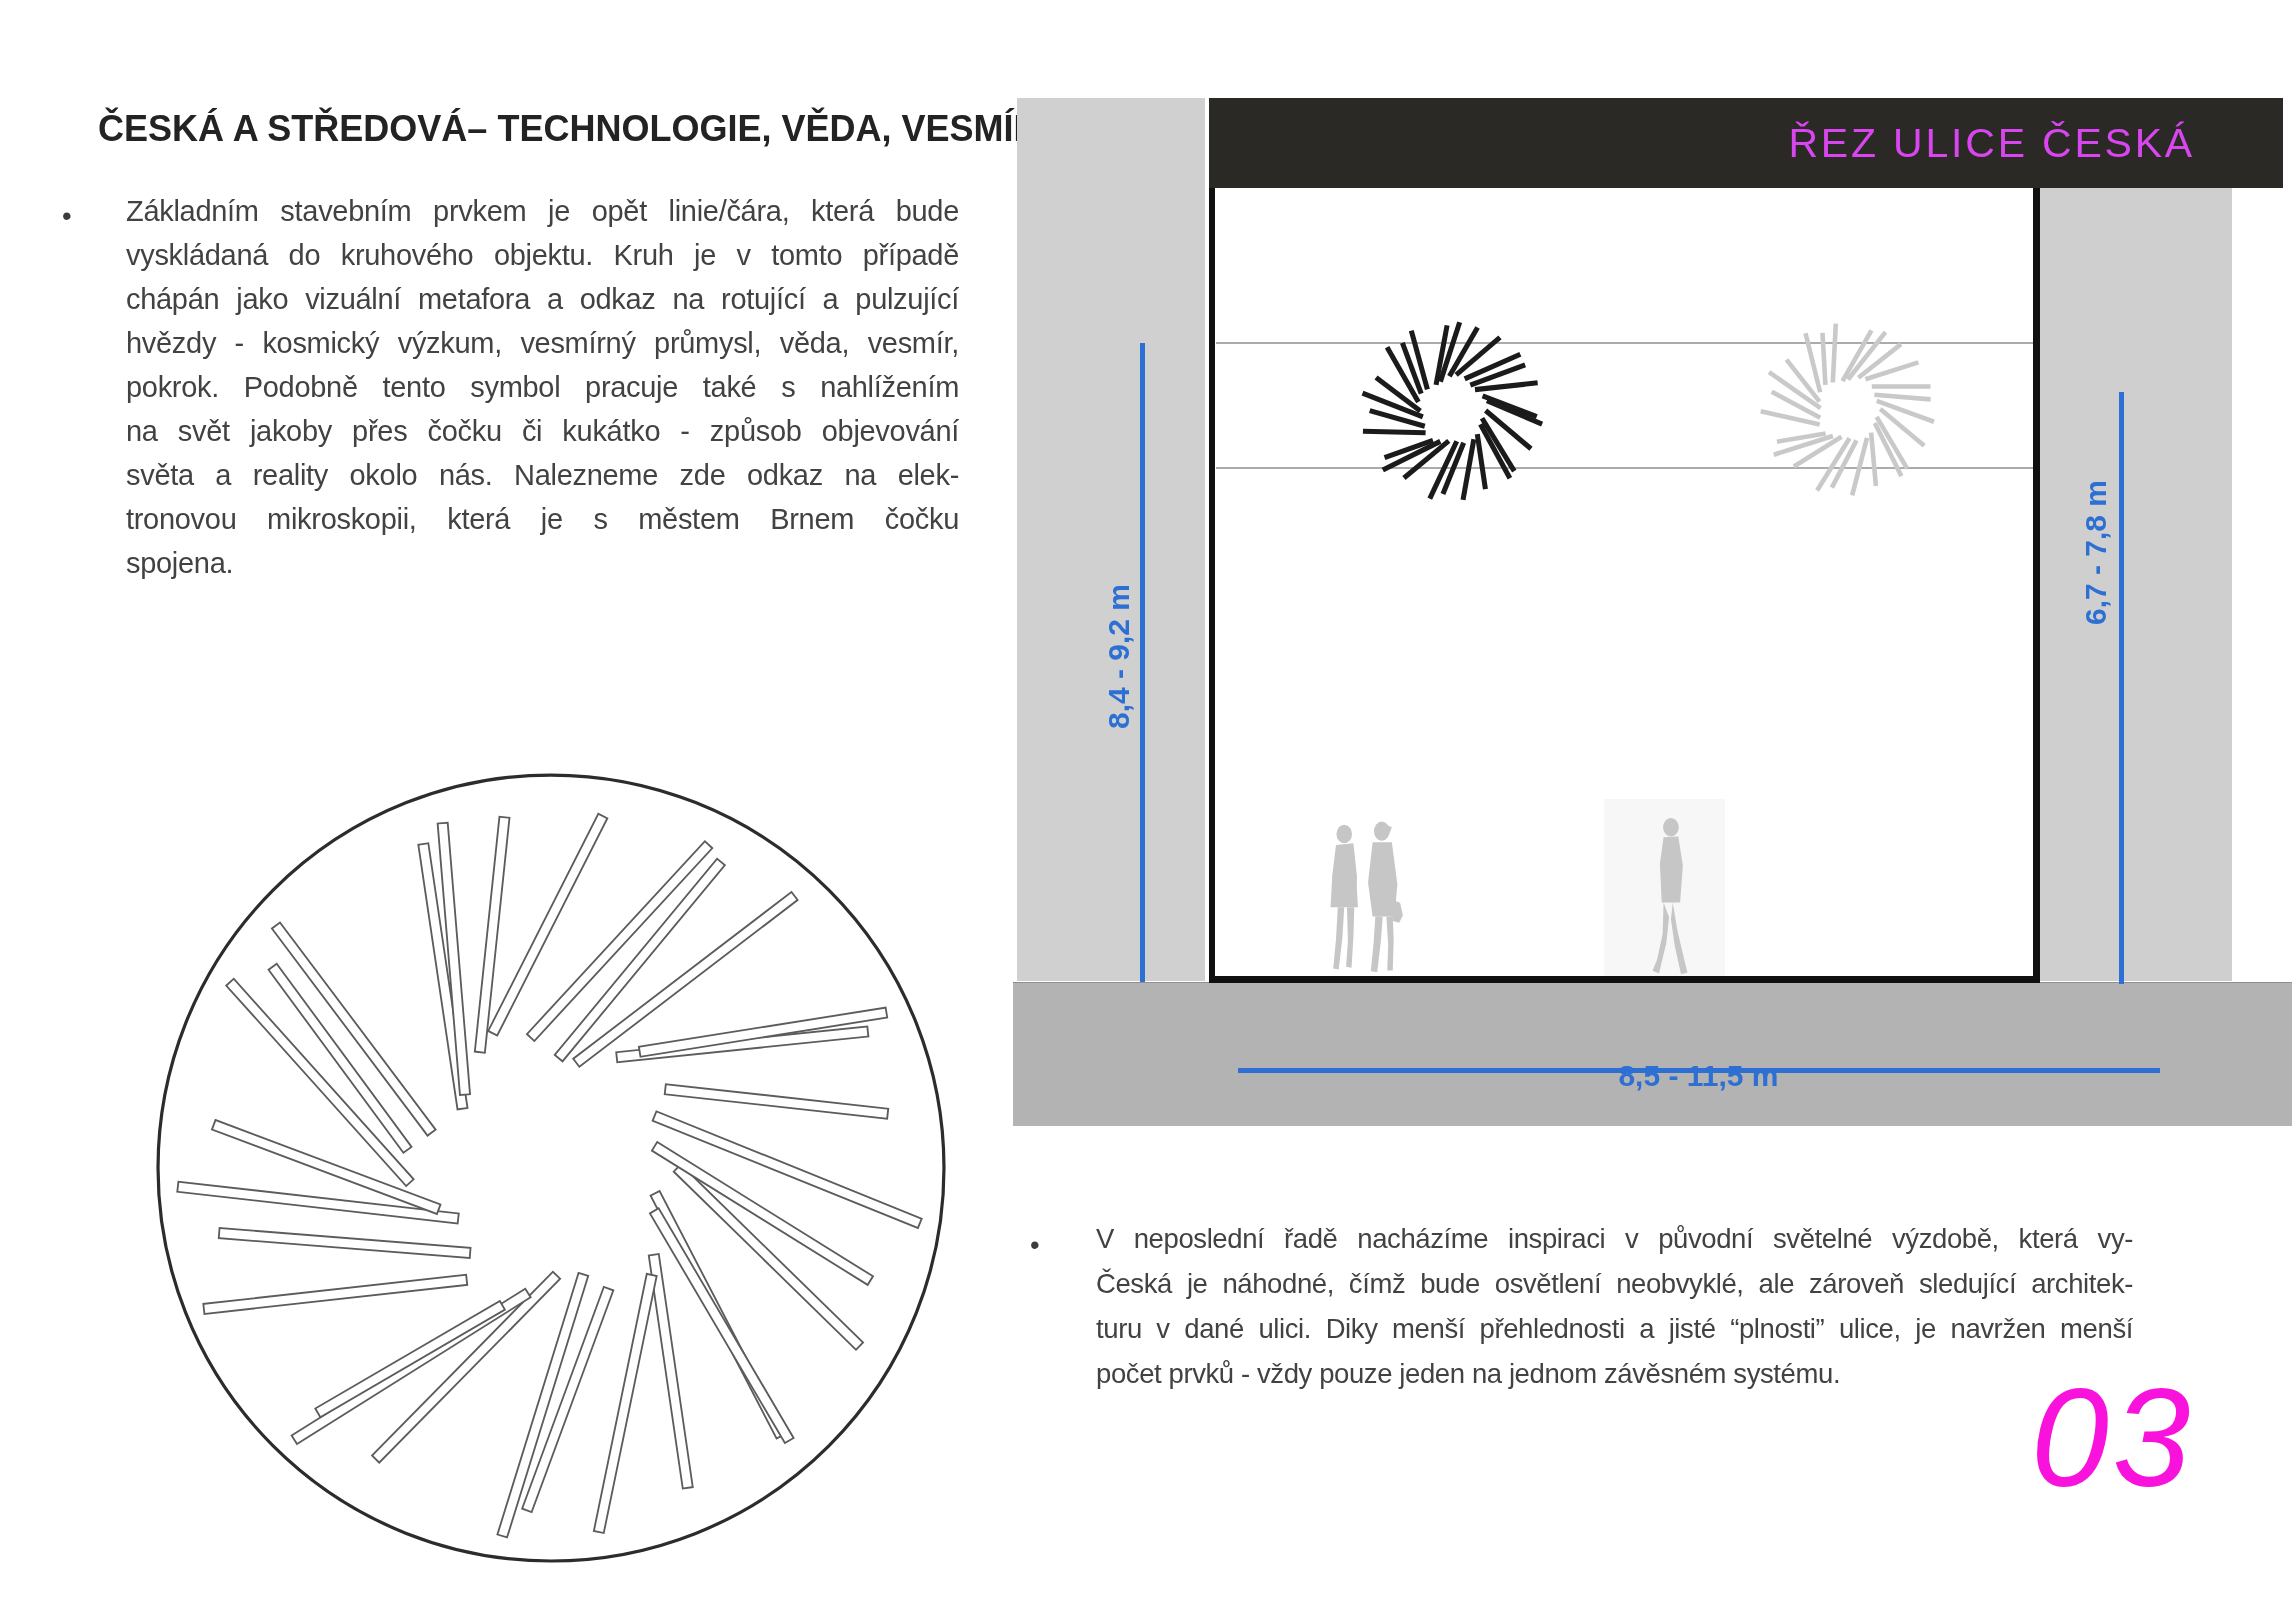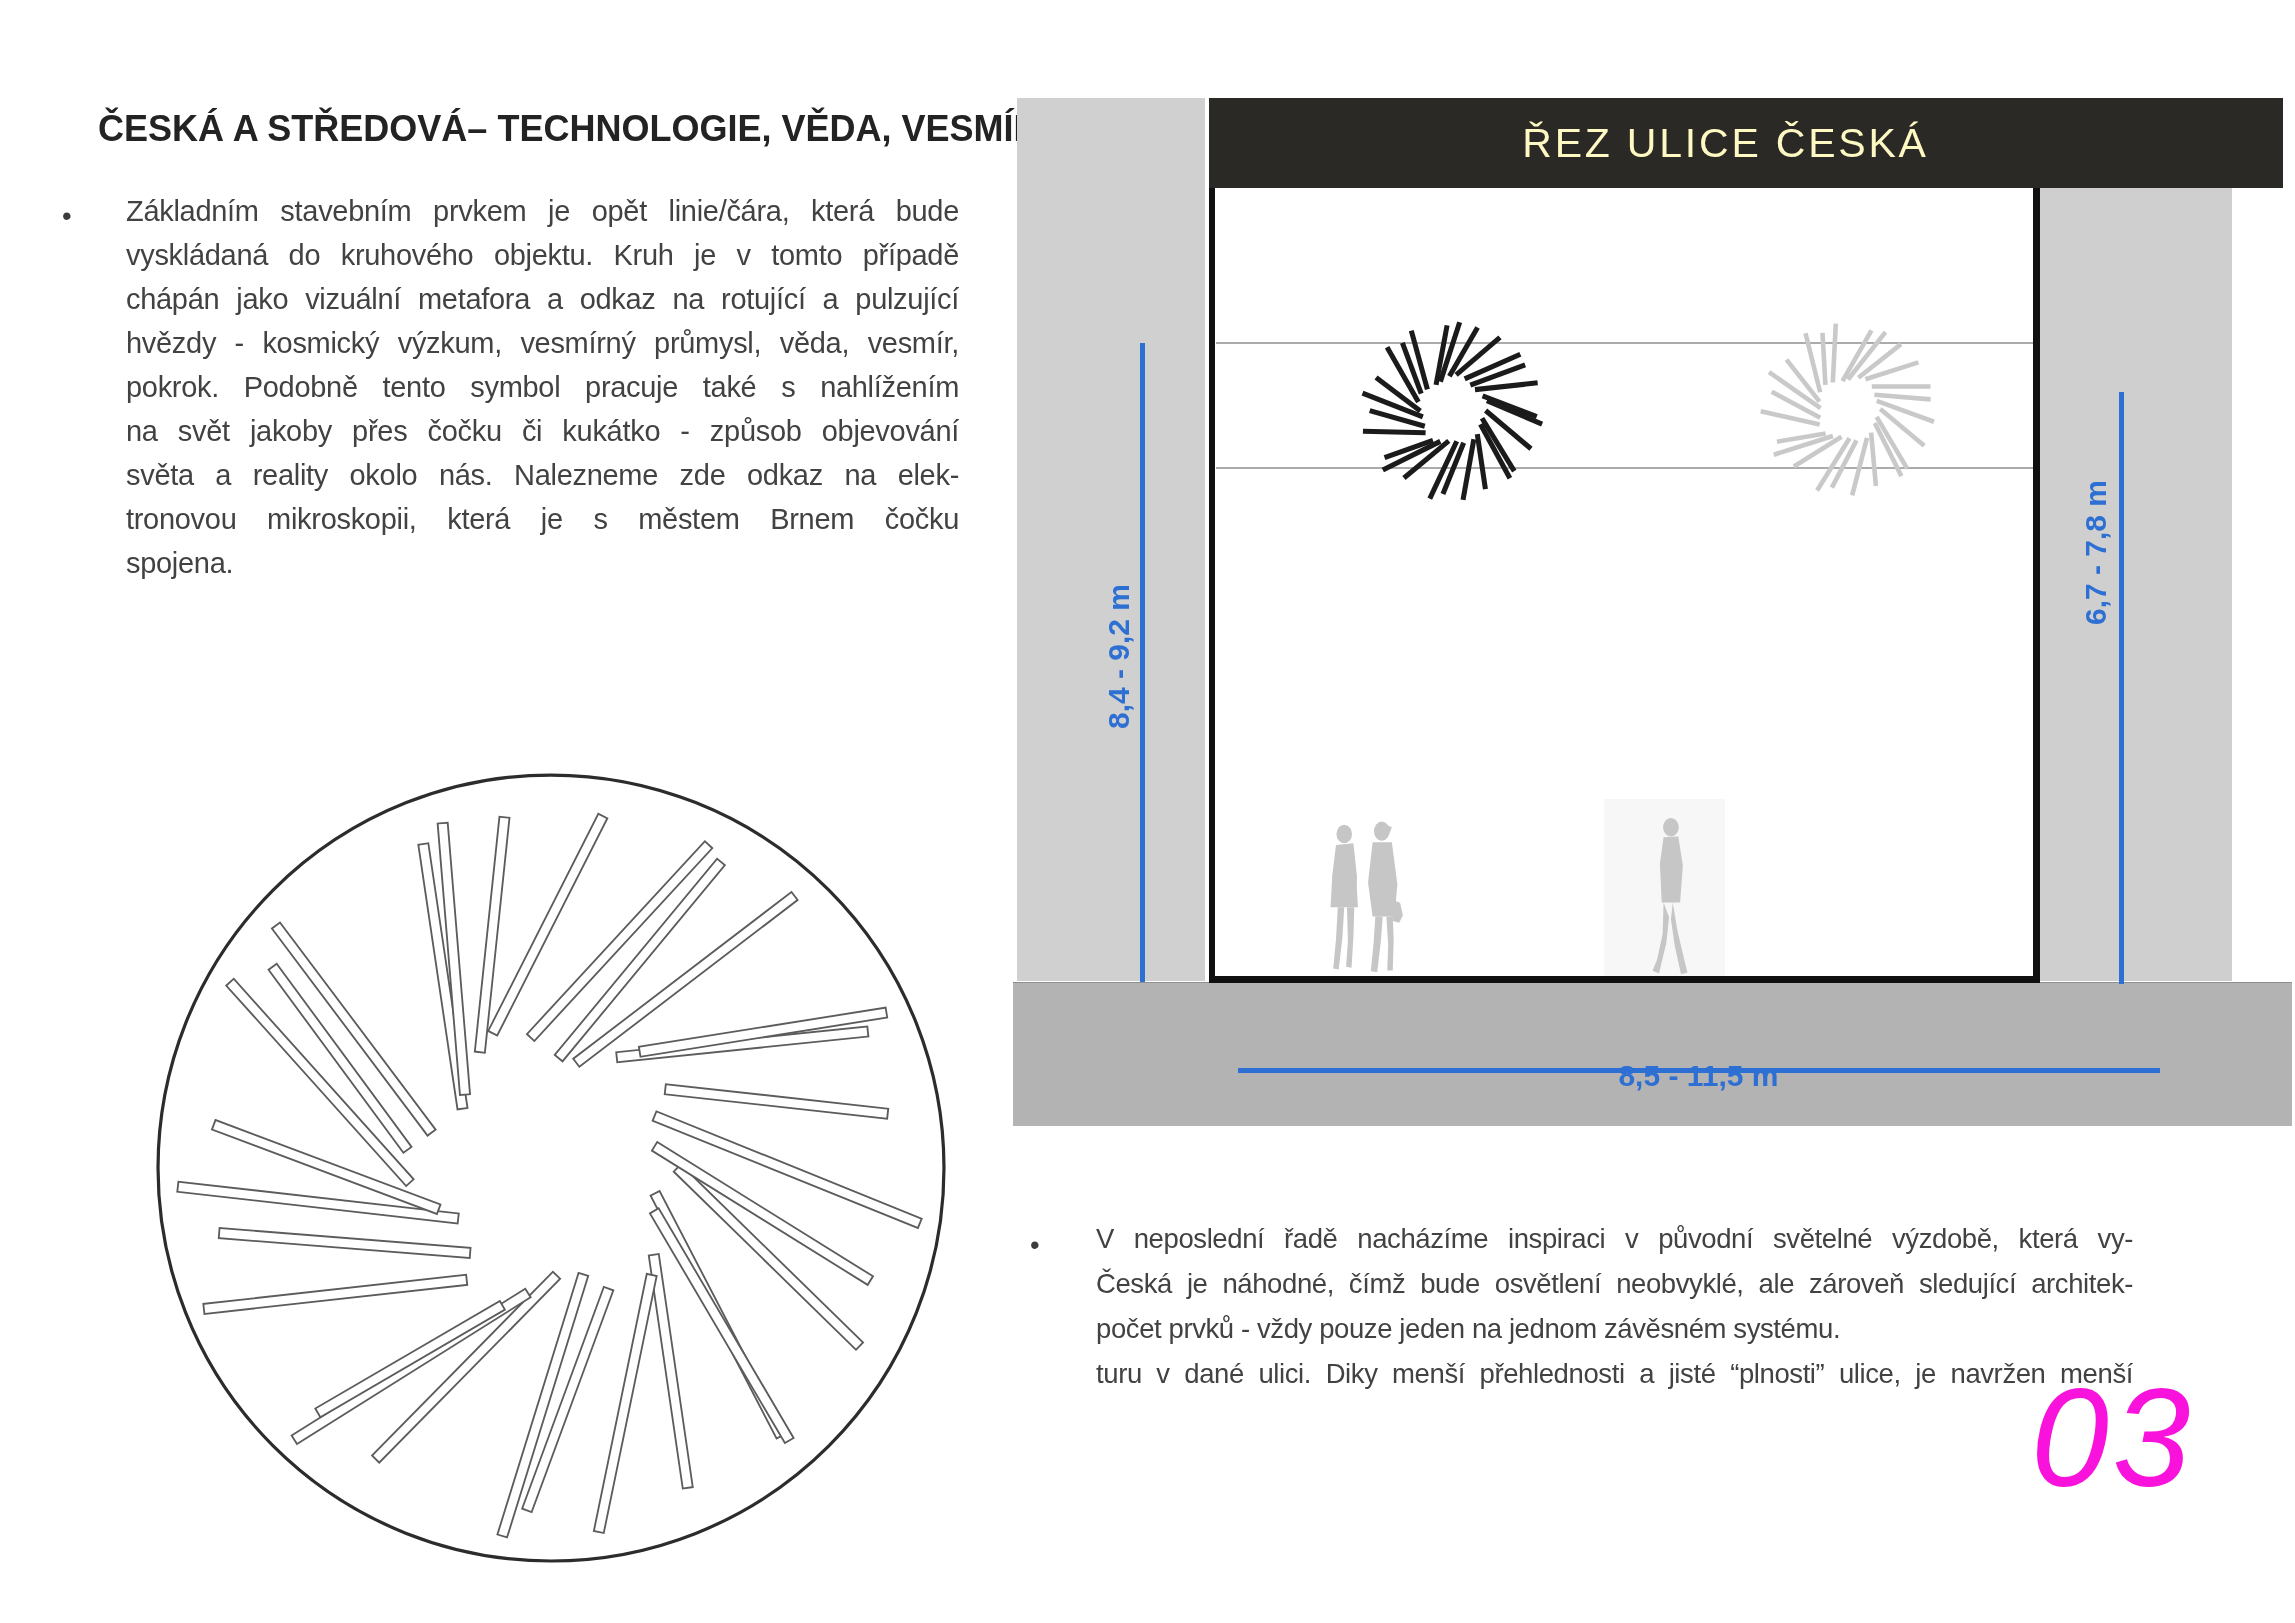--- a/index.html
+++ b/index.html
@@ -14,22 +14,22 @@
              color:#424242;letter-spacing:-0.3px;}
   #bullet-right{left:1030px;top:1229px;font-size:27.5px;color:#3c3c3c;}
   #para-right{left:1068px;top:1216px;width:1065px;font-size:27.5px;line-height:45px;
               color:#424242;letter-spacing:-0.4px;}
   .jl{text-align:justify;text-align-last:justify;white-space:nowrap;overflow:hidden;margin-left:28px;}
   .jl-last{text-align-last:left;}
   
   #wall-left{left:1017px;top:98px;width:188px;height:883px;background:#d0d0d0;}
   #wall-right{left:2040px;top:188px;width:192px;height:793px;background:#cfcfcf;}
   #header-bar{left:1209px;top:98px;width:1074px;height:90px;background:#2a2925;}
-  #header-title{width:100%;height:90px;line-height:90px;text-align:center;box-sizing:border-box;
-                padding-right:41px;color:#fef9c3;font-size:41px;font-weight:300;letter-spacing:2.8px;}
+  #header-title{width:100%;height:90px;line-height:90px;text-align:right;box-sizing:border-box;
+                padding-right:88px;color:#d946ef;font-size:41px;font-weight:300;letter-spacing:2.8px;}
   #box-left-border{left:1209px;top:188px;width:6.4px;height:795px;background:#101010;}
   #box-right-border{left:2033px;top:188px;width:7.3px;height:795px;background:#101010;}
   #box-bottom-border{left:1209px;top:976px;width:831px;height:7.3px;background:#101010;z-index:6;}
   .wire{left:1216px;width:817px;height:1.8px;background:#ababab;z-index:1;}
   #wire-top{top:342px;}
   #wire-bottom{top:467px;}
   #reflect-band{left:1604px;top:799px;width:121px;height:177px;background:#f7f7f7;z-index:0;}
   #ground{left:1013px;top:982px;width:1279px;height:144px;background:#b3b3b3;
           border-top:1.8px solid #8f8f8f;box-sizing:border-box;z-index:5;}
   
@@ -204,18 +204,18 @@
   <div class="abs dim-line-v" id="dim-right-line"></div>
   <div class="abs dim-label" id="dim-right-label">6,7 - 7,8 m</div>
   <div class="abs" id="dim-bottom-line"></div>
   <div class="abs dim-label" id="dim-bottom-label">8,5 - 11,5 m</div>
 
   <div class="abs" id="page-number">03</div>
   <div class="abs" id="bullet-right">•</div>
   <div class="abs" id="para-right">
       <div class="jl">V neposlední řadě nacházíme inspiraci v původní světelné výzdobě, která vy-</div>
       <div class="jl">Česká je náhodné, čímž bude osvětlení neobvyklé, ale zároveň sledující architek-</div>
+      <div class="jl">turu v dané ulici. Diky menší přehlednosti a jisté “plnosti” ulice, je navržen menší</div>
       <div class="jl jl-last">počet prvků - vždy pouze jeden na jednom závěsném systému.</div>
-      <div class="jl">turu v dané ulici. Diky menší přehlednosti a jisté “plnosti” ulice, je navržen menší</div>
     </div>
 
 </div>
 
 
 </body></html>

